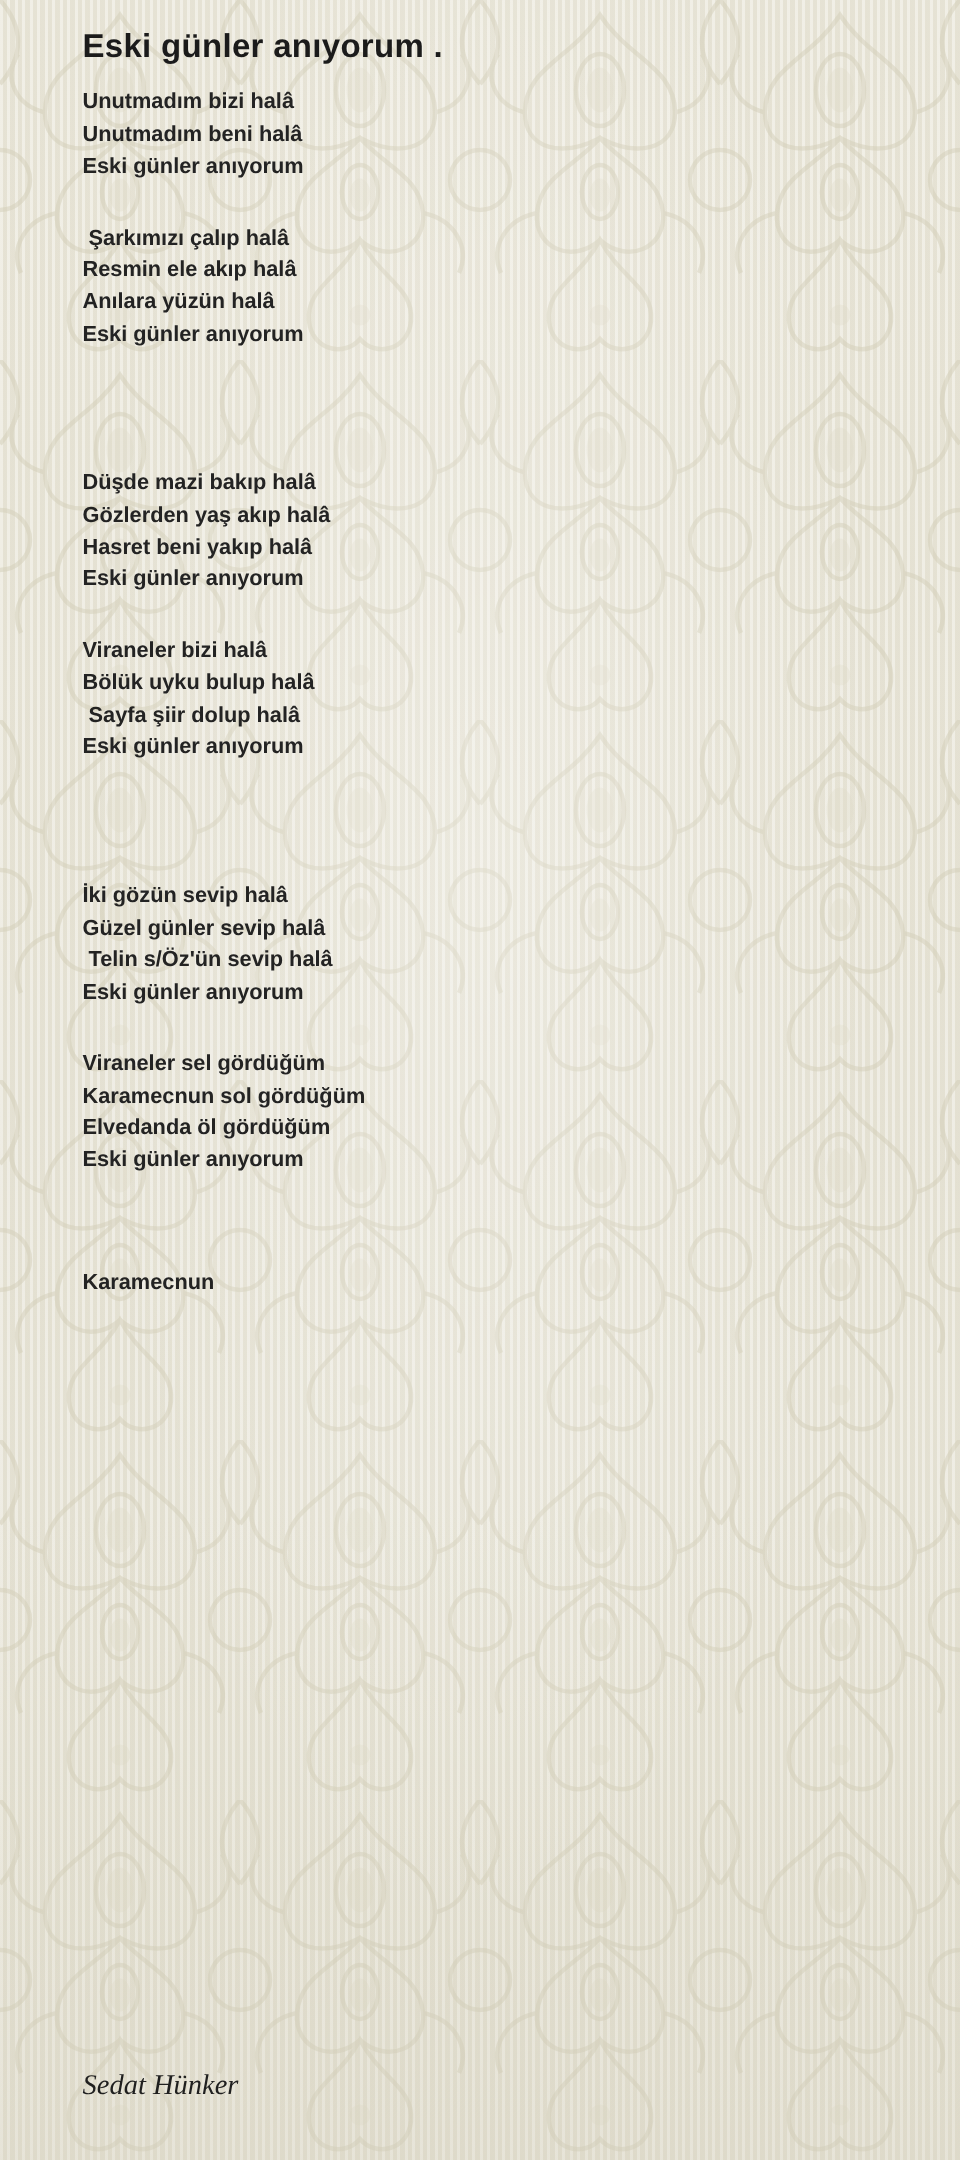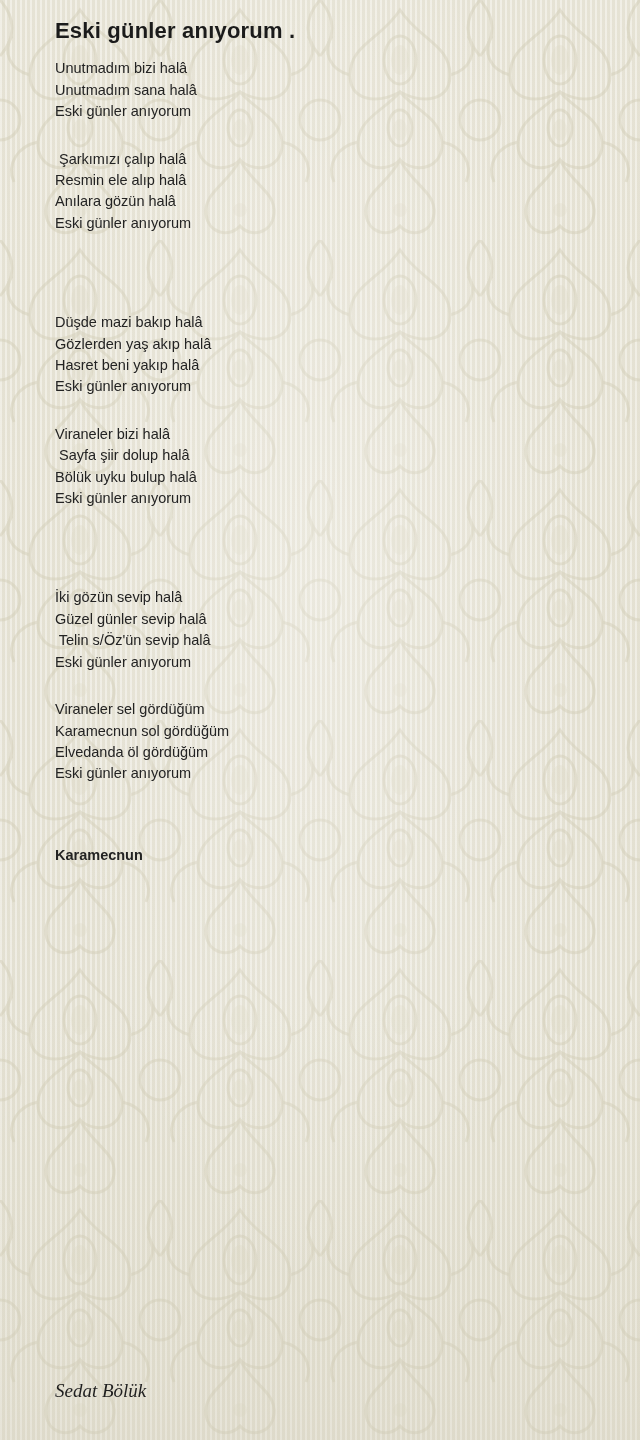--- a/index.html
+++ b/index.html
@@ -60,21 +60,21 @@
   }
 
   .stanza {
     margin: 0 0 26px 0;
   }
   .stanza.gap-big {
     margin-bottom: 78px;
   }
   .line {
     font-size: 14.5px;
-    font-weight: normal;
+    font-weight: bold;
     color: #232323;
     line-height: 21.4px;
     white-space: pre;
   }
 
   .signature-block {
     margin-top: 62px;
   }
   .signature-name {
     font-size: 14.5px;
@@ -128,42 +128,42 @@
   </svg>
 </div>
 <div class="bg-layer bg-vignette"></div>
 
 <div class="page">
 
   <h1 class="poem-title">Eski günler anıyorum .</h1>
 
   <div class="stanza">
     <div class="line">Unutmadım bizi halâ</div>
-    <div class="line">Unutmadım sana halâ</div>
+    <div class="line">Unutmadım beni halâ</div>
     <div class="line">Eski günler anıyorum</div>
   </div>
 
   <div class="stanza gap-big">
     <div class="line"> Şarkımızı çalıp halâ</div>
-    <div class="line">Resmin ele alıp halâ</div>
-    <div class="line">Anılara gözün halâ</div>
+    <div class="line">Resmin ele akıp halâ</div>
+    <div class="line">Anılara yüzün halâ</div>
     <div class="line">Eski günler anıyorum</div>
   </div>
 
   <div class="stanza">
     <div class="line">Düşde mazi bakıp halâ</div>
     <div class="line">Gözlerden yaş akıp halâ</div>
     <div class="line">Hasret beni yakıp halâ</div>
     <div class="line">Eski günler anıyorum</div>
   </div>
 
   <div class="stanza gap-big">
     <div class="line">Viraneler bizi halâ</div>
+    <div class="line">Bölük uyku bulup halâ</div>
     <div class="line"> Sayfa şiir dolup halâ</div>
-    <div class="line">Bölük uyku bulup halâ</div>
     <div class="line">Eski günler anıyorum</div>
   </div>
 
   <div class="stanza">
     <div class="line">İki gözün sevip halâ</div>
     <div class="line">Güzel günler sevip halâ</div>
     <div class="line"> Telin s/Öz'ün sevip halâ</div>
     <div class="line">Eski günler anıyorum</div>
   </div>
 
@@ -173,13 +173,13 @@
     <div class="line">Elvedanda öl gördüğüm</div>
     <div class="line">Eski günler anıyorum</div>
   </div>
 
   <div class="signature-block">
     <div class="signature-name">Karamecnun</div>
   </div>
 
 </div>
 
-<div class="author">Sedat Bölük</div>
+<div class="author">Sedat Hünker</div>
 
 </body></html>

